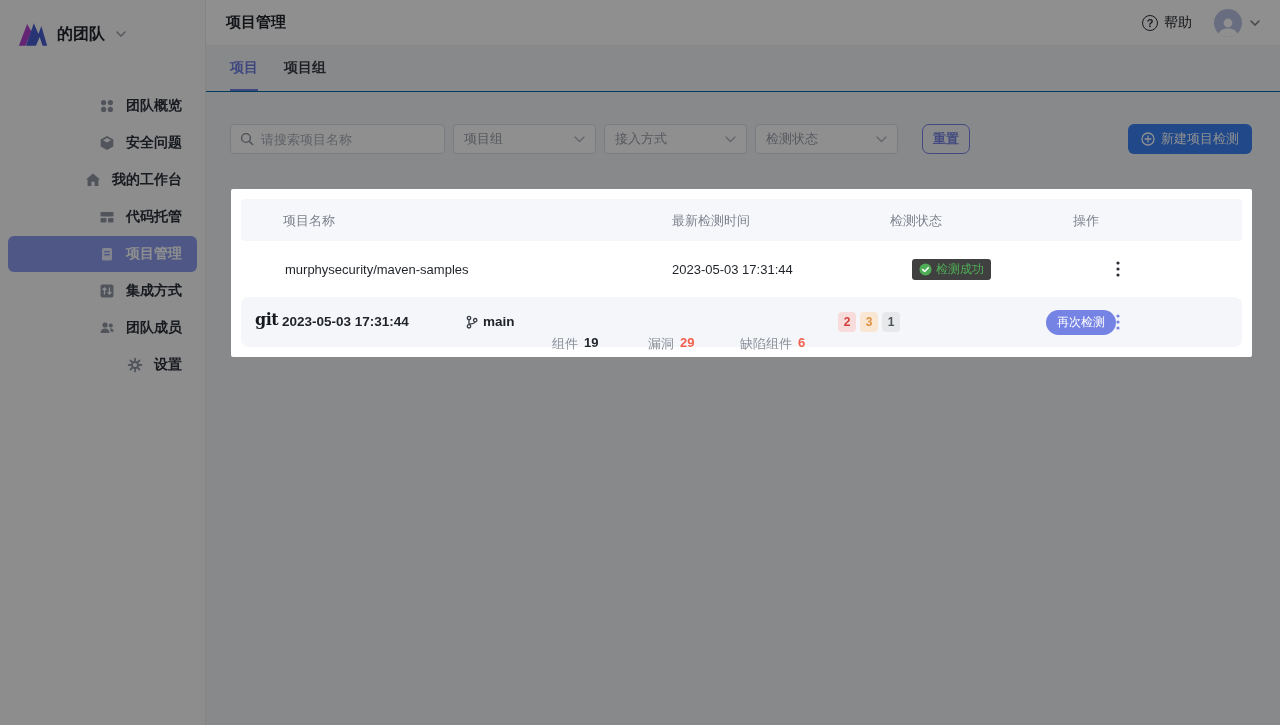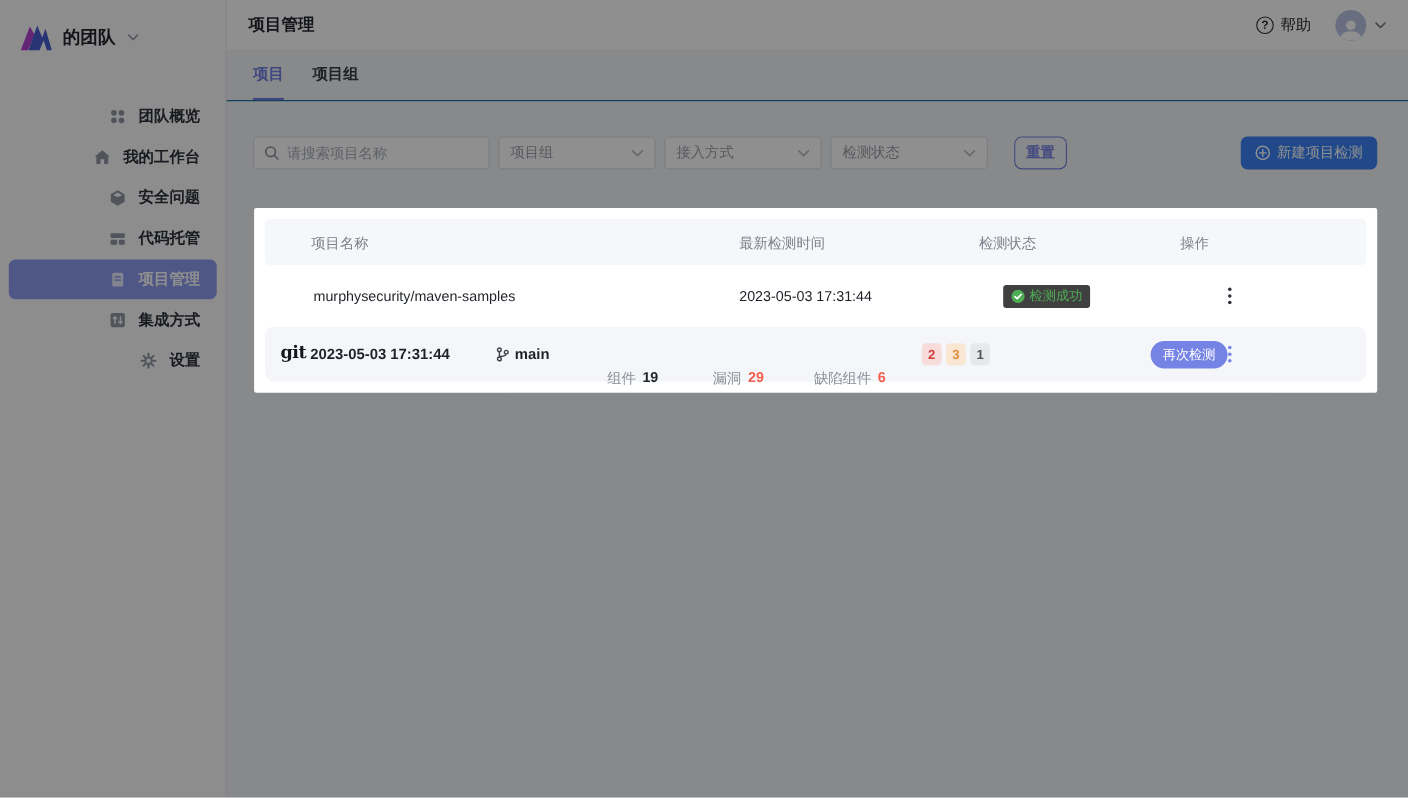--- a/index.html
+++ b/index.html
@@ -68,21 +68,21 @@
   .td-time { position:absolute; left:431px; top:21px; }
   .status-badge { position:absolute; left:671px; top:18px; height:21px; background:#404040; border-radius:3px;
     display:flex; align-items:center; gap:4px; padding:0 7px; font-size:12px; color:#4fae55; }
   .kebab { position:absolute; left:866px; top:16px; width:22px; height:24px; display:flex;
     align-items:center; justify-content:center; cursor:pointer; color:#2a2e35; }
 
   .subrow { position:relative; height:50px; background:#f5f6fa; border-radius:8px; font-size:13px; }
   .git-logo { position:absolute; left:14px; top:13px; font-family:"DejaVu Serif","Liberation Serif",serif;
     font-weight:700; font-size:16px; color:#15181d; letter-spacing:-0.5px; }
   .sub-time { position:absolute; left:41px; top:17px; color:#1f2329; font-weight:600; font-size:13.5px; }
-  .branch { position:absolute; left:209px; top:17px; display:flex; align-items:center; gap:5px;
+  .branch { position:absolute; left:224px; top:17px; display:flex; align-items:center; gap:5px;
     color:#1f2329; font-weight:600; font-size:13.5px; }
   .stat { position:absolute; top:18px; display:flex; gap:6px;margin-top:20px; }
   .stat .lbl { color:#8a8f99; }
   .stat .val { font-weight:700; }
   .stat-components { left:311px; } .stat-components .val { color:#1f2329; }
   .stat-vulns { left:407px; } .stat-vulns .val { color:#f2604d; }
   .stat-defects { left:499px; } .stat-defects .val { color:#f2604d; }
   .sev-badges { position:absolute; left:597px; top:15px; display:flex; gap:4px; }
   .sev { min-width:18px; height:20px; border-radius:4px; display:flex; align-items:center;
     justify-content:center; padding:0 5px; font-size:12px; font-weight:700; }
@@ -124,32 +124,32 @@
               <circle cx="11.4" cy="4.6" r="2.6"></circle>
               <circle cx="4.6" cy="11.4" r="2.6"></circle>
               <circle cx="11.4" cy="11.4" r="2.6"></circle>
             </svg>
         </span>
         <span>团队概览</span>
       </div>
       <div class="side-item">
         <span class="ic">
           <svg width="16" height="16" viewBox="0 0 16 16" fill="currentColor">
+              <path d="M8 1 L14.3 4.5 L14.3 11.5 L8 15 L1.7 11.5 L1.7 4.5 Z M8 3 L4 5.2 L8 7.4 L12 5.2 Z" fill-rule="evenodd"></path>
+            </svg>
+        </span>
+        <span>安全问题</span>
+      </div>
+      <div class="side-item">
+        <span class="ic">
+          <svg width="16" height="16" viewBox="0 0 16 16" fill="currentColor">
               <path d="M8 1.5 L15 7.5 L13.4 7.5 L13.4 14 L9.6 14 L9.6 9.8 L6.4 9.8 L6.4 14 L2.6 14 L2.6 7.5 L1 7.5 Z"></path>
             </svg>
         </span>
         <span>我的工作台</span>
-      </div>
-      <div class="side-item">
-        <span class="ic">
-          <svg width="16" height="16" viewBox="0 0 16 16" fill="currentColor">
-              <path d="M8 1 L14.3 4.5 L14.3 11.5 L8 15 L1.7 11.5 L1.7 4.5 Z M8 3 L4 5.2 L8 7.4 L12 5.2 Z" fill-rule="evenodd"></path>
-            </svg>
-        </span>
-        <span>安全问题</span>
       </div>
       <div class="side-item">
         <span class="ic">
           <svg width="16" height="16" viewBox="0 0 16 16" fill="currentColor">
               <rect x="1.5" y="3" width="13" height="4.4" rx="1"></rect>
               <rect x="1.5" y="9" width="6" height="4.4" rx="1"></rect>
               <rect x="9" y="9" width="5.5" height="4.4" rx="1"></rect>
             </svg>
         </span>
         <span>代码托管</span>
@@ -166,20 +166,31 @@
       </div>
       <div class="side-item">
         <span class="ic">
           <svg width="16" height="16" viewBox="0 0 16 16">
               <rect x="1.5" y="1.5" width="13" height="13" rx="2" fill="currentColor"></rect>
               <path d="M5.5 11 L5.5 5 M4 6.5 L5.5 5 L7 6.5" stroke="#fbfbfd" stroke-width="1.3" fill="none" stroke-linecap="round"></path>
               <path d="M10.5 5 L10.5 11 M9 9.5 L10.5 11 L12 9.5" stroke="#fbfbfd" stroke-width="1.3" fill="none" stroke-linecap="round"></path>
             </svg>
         </span>
         <span>集成方式</span>
+      </div>
+      <div class="side-item">
+        <span class="ic">
+          <svg width="16" height="16" viewBox="0 0 16 16" fill="currentColor">
+              <circle cx="6" cy="5" r="2.6"></circle>
+              <path d="M1.5 13 C1.5 10.2 3.5 8.6 6 8.6 C8.5 8.6 10.5 10.2 10.5 13 Z"></path>
+              <circle cx="11.8" cy="5.4" r="2"></circle>
+              <path d="M11 8.2 C13.2 8.2 14.7 9.6 14.7 11.8 L11.6 11.8 C11.5 10.4 11.3 9.2 11 8.2 Z"></path>
+            </svg>
+        </span>
+        <span>团队成员</span>
       </div>
       <div class="side-item">
         <span class="ic">
           <svg width="16" height="16" viewBox="0 0 16 16">
               <g stroke="currentColor" stroke-width="1.8" stroke-linecap="round">
                 <path d="M8 1.6 L8 4"></path>
                 <path d="M8 12 L8 14.4"></path>
                 <path d="M1.6 8 L4 8"></path>
                 <path d="M12 8 L14.4 8"></path>
                 <path d="M3.5 3.5 L5.2 5.2"></path>

